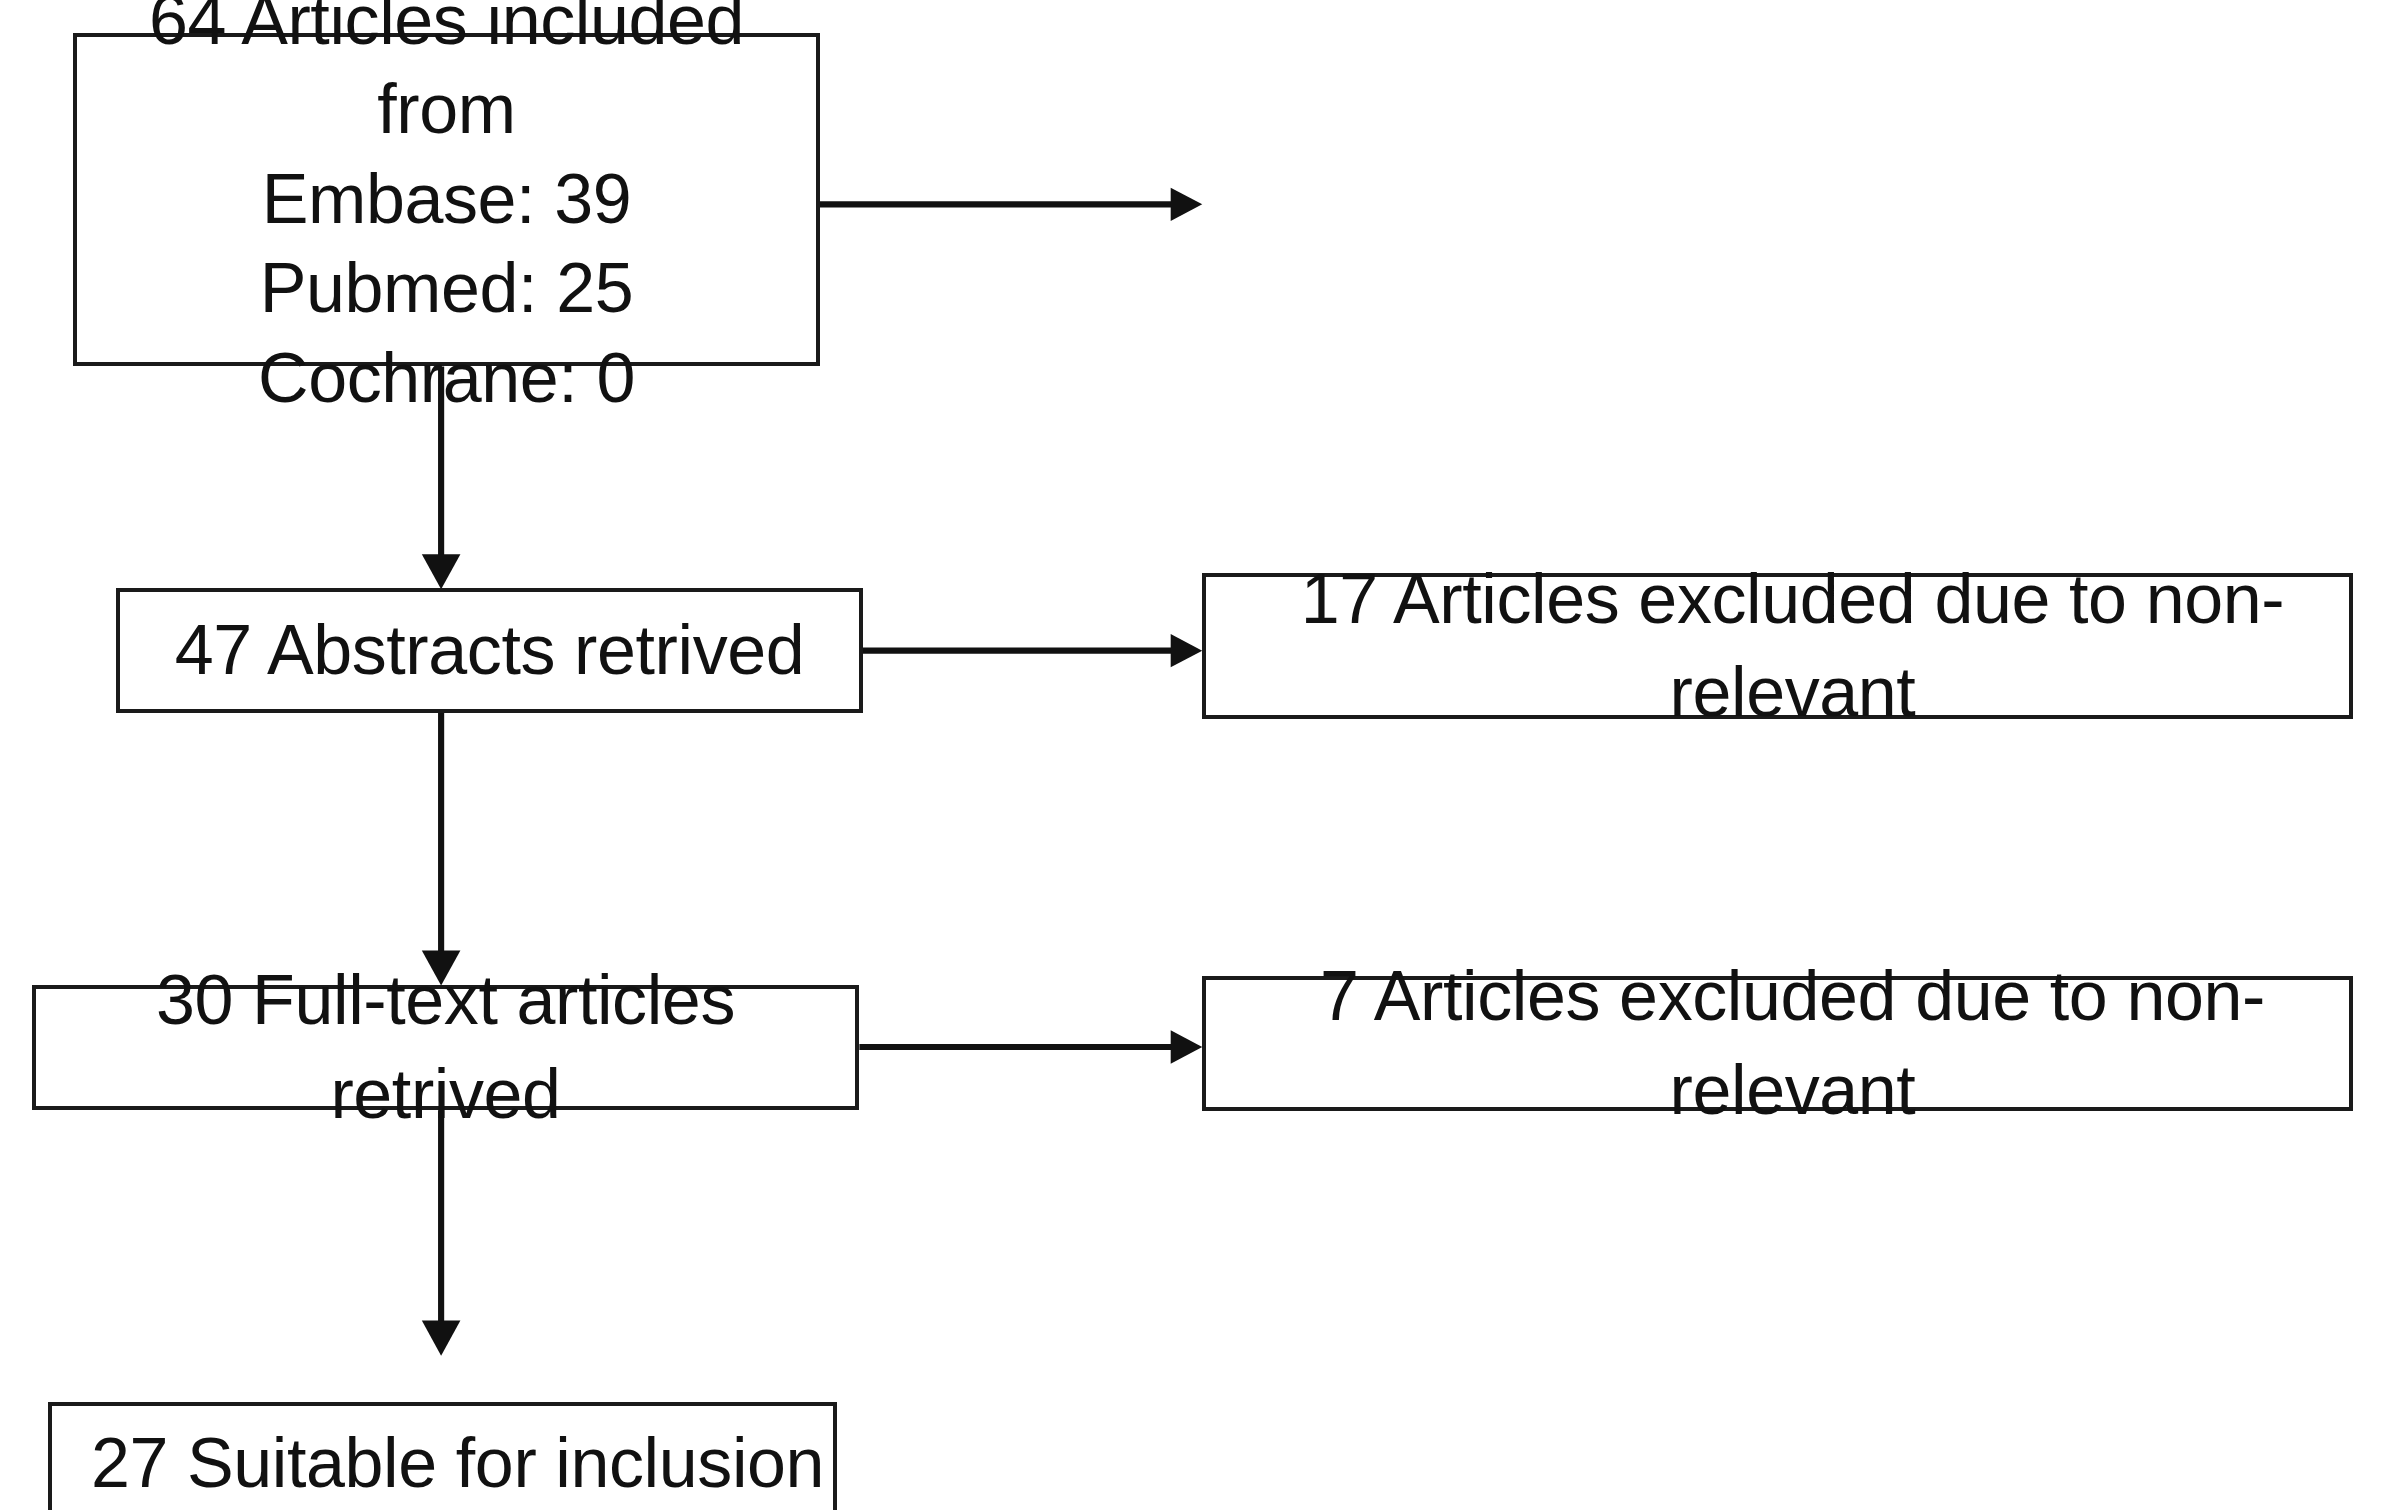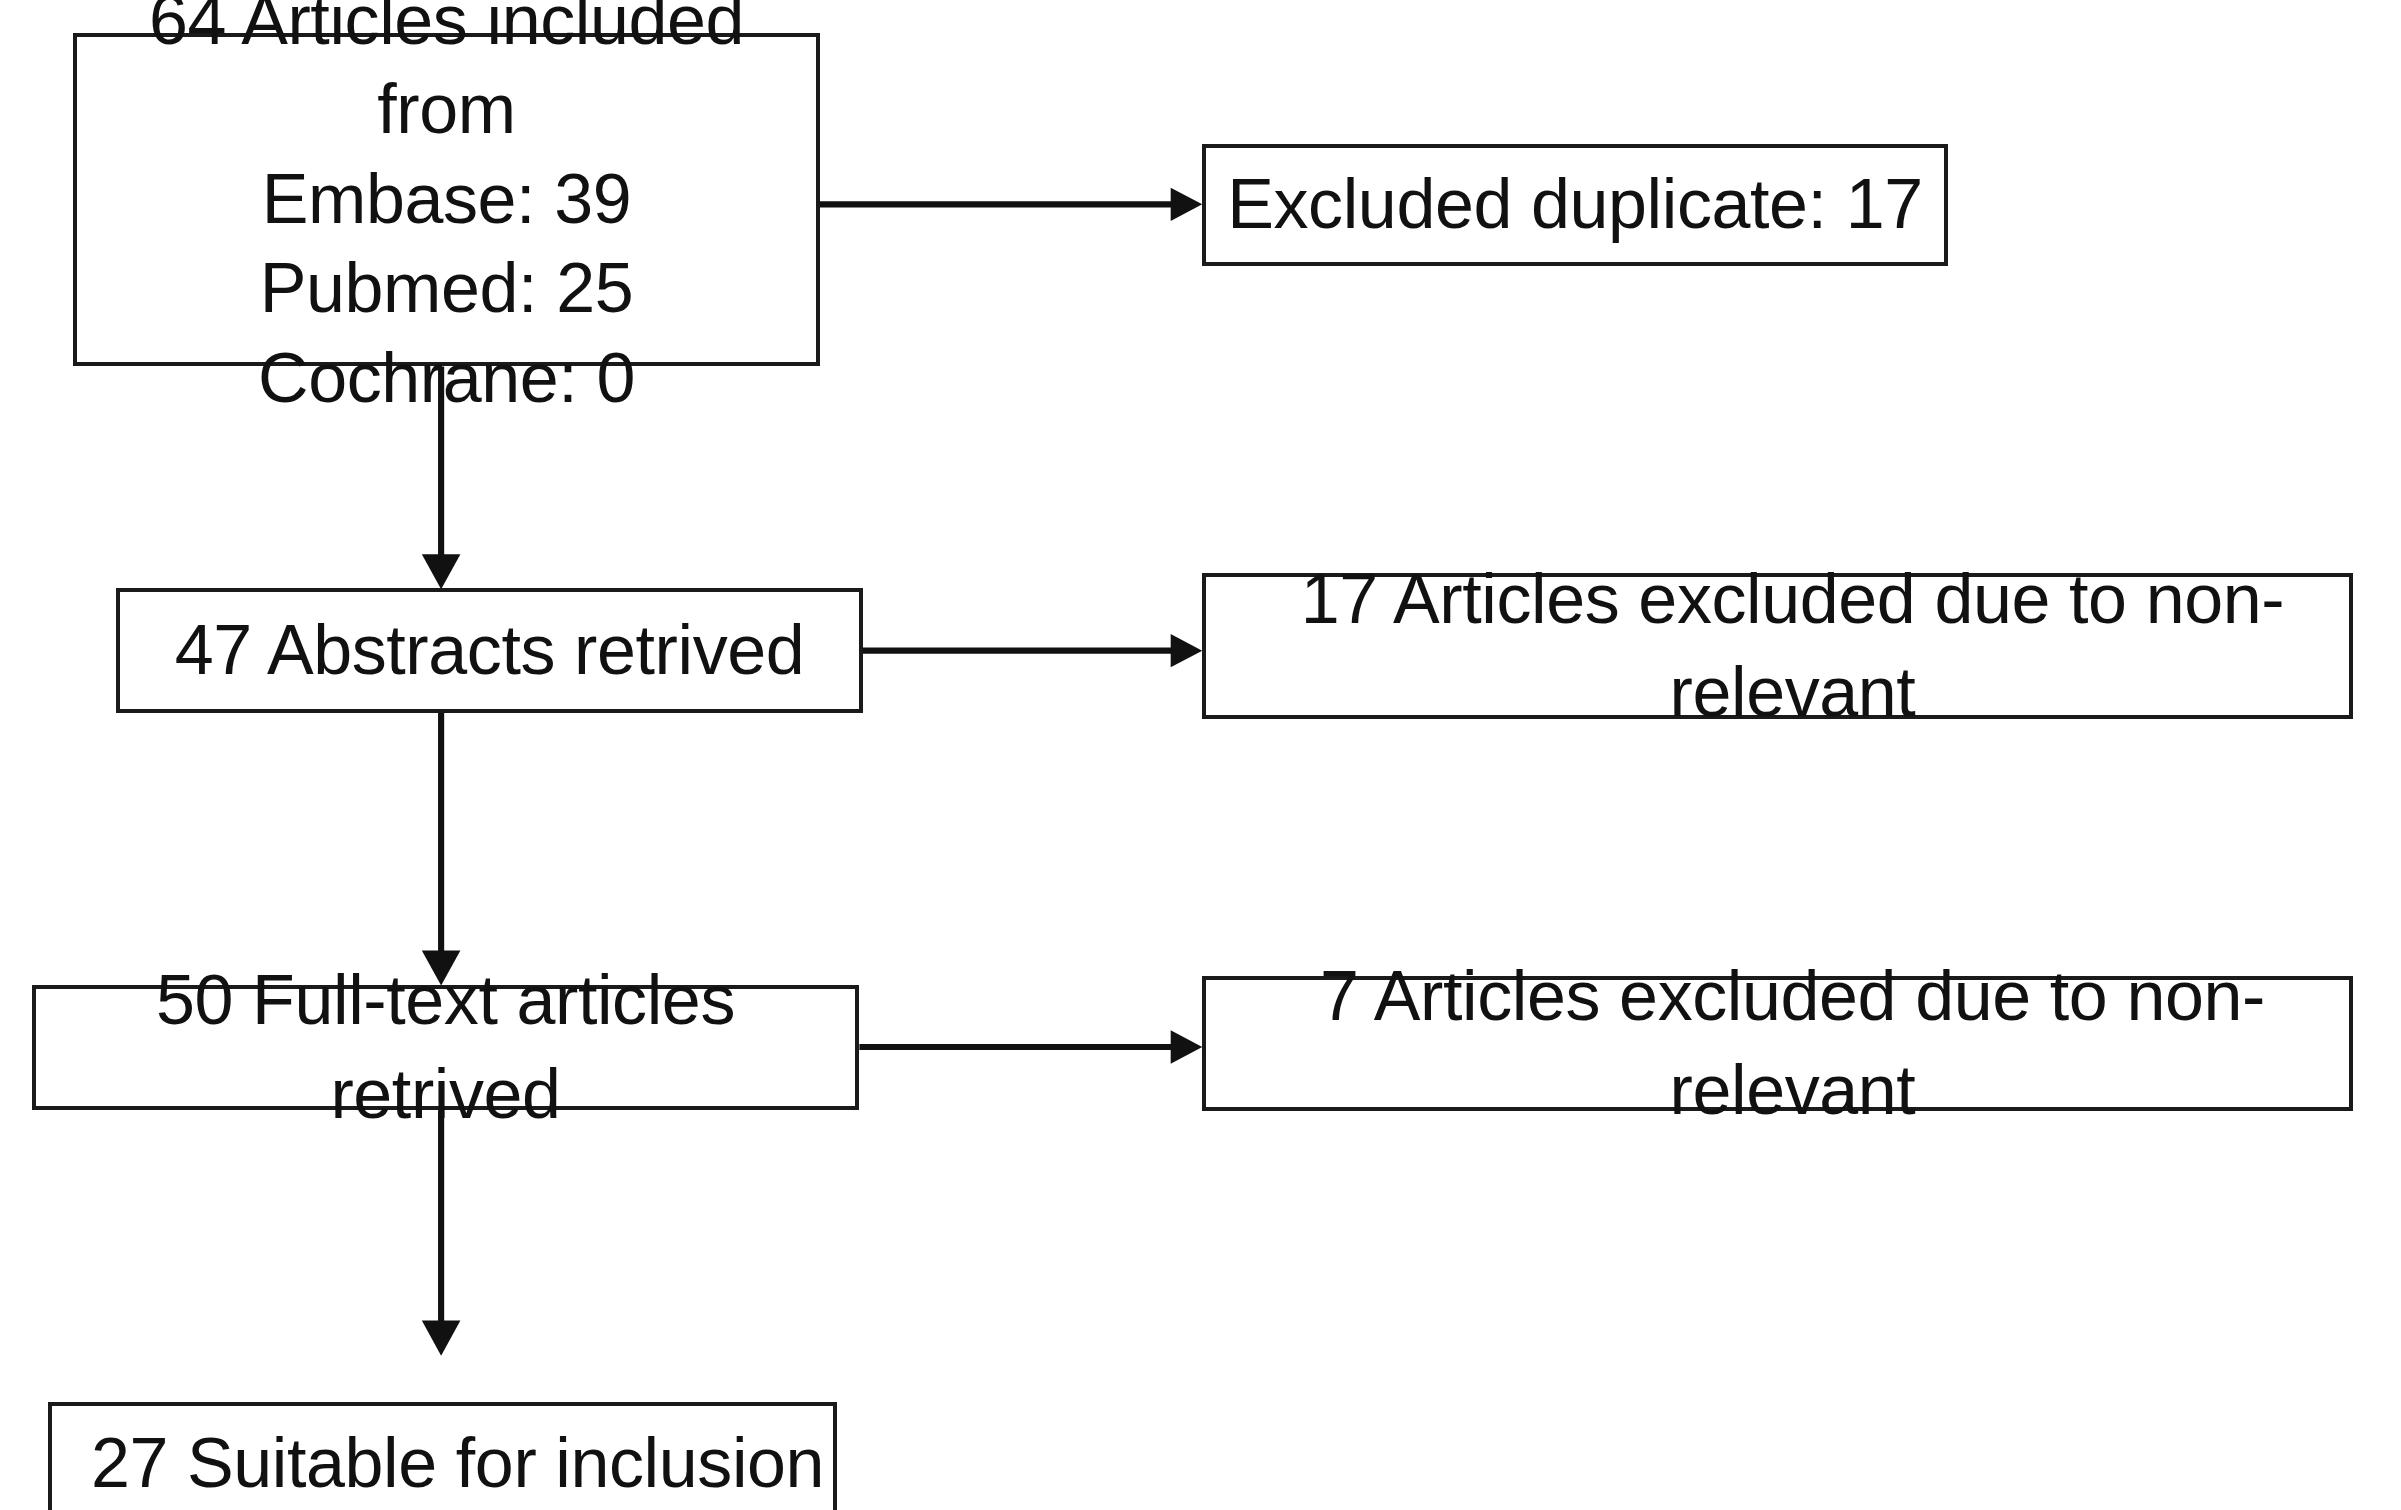--- a/index.html
+++ b/index.html
@@ -98,34 +98,31 @@
     </g>
   </svg>
 
   <div class="node node-multiline" style="left:73px; top:33px; width:747px; height:333px;">
     <div class="node-text">64 Articles included from
 Embase: 39
 Pubmed: 25
 Cochrane: 0</div>
   </div>
 
-  <div class="node" style="left:1202px; top:144px; width:746px; height:122px;">
-    <div class="node-text">Excluded duplicate: 17</div>
-  </div>
 
   <div class="node" style="left:73px; top:588px; width:747px; height:125px;margin-left:43px;">
     <div class="node-text">47 Abstracts retrived</div>
   </div>
 
   <div class="node node-left" style="left:1202px; top:573px; width:1151px; height:146px;">
     <div class="node-text">17 Articles excluded due to non-relevant</div>
   </div>
 
   <div class="node" style="left:32px; top:985px; width:827px; height:125px;">
-    <div class="node-text">50 Full-text articles retrived</div>
+    <div class="node-text">30 Full-text articles retrived</div>
   </div>
 
   <div class="node node-left" style="left:1202px; top:976px; width:1151px; height:135px;">
     <div class="node-text">7 Articles excluded due to non-relevant</div>
   </div>
 
   <div class="node node-left" style="left:48px; top:1355px; width:789px; height:123px;margin-top:47px;">
     <div class="node-text">27 Suitable for inclusion</div>
   </div>
 

